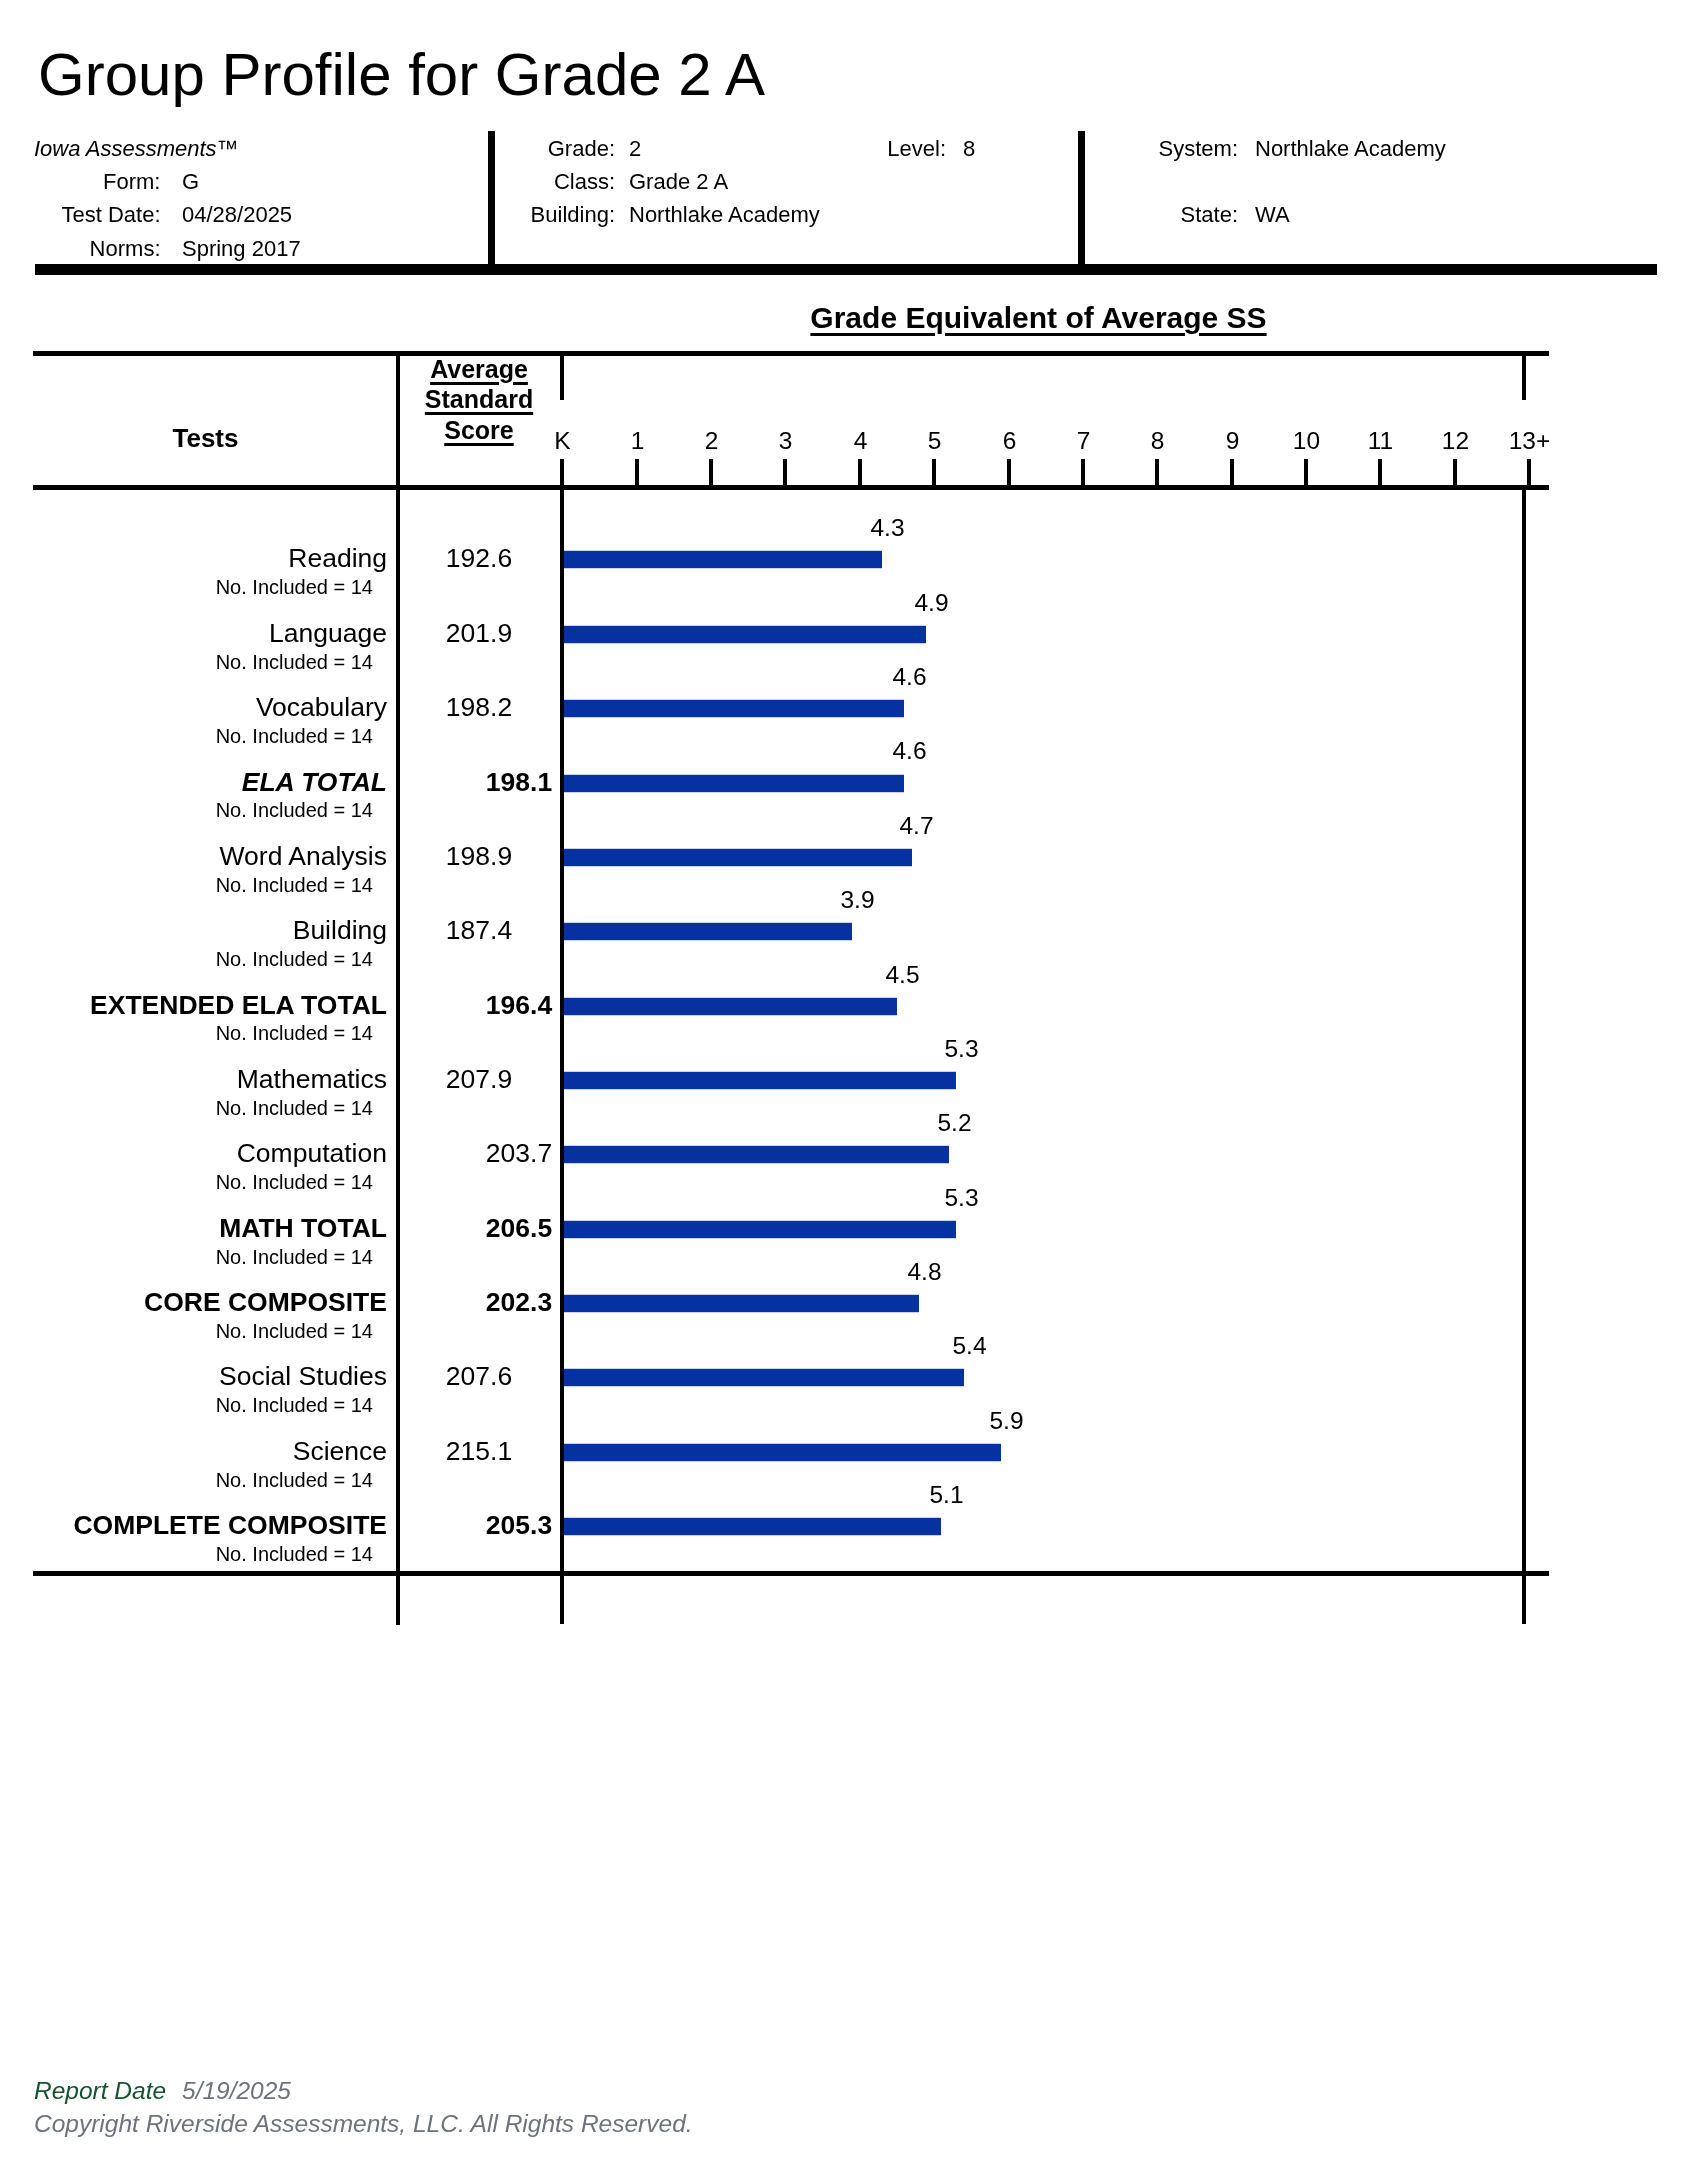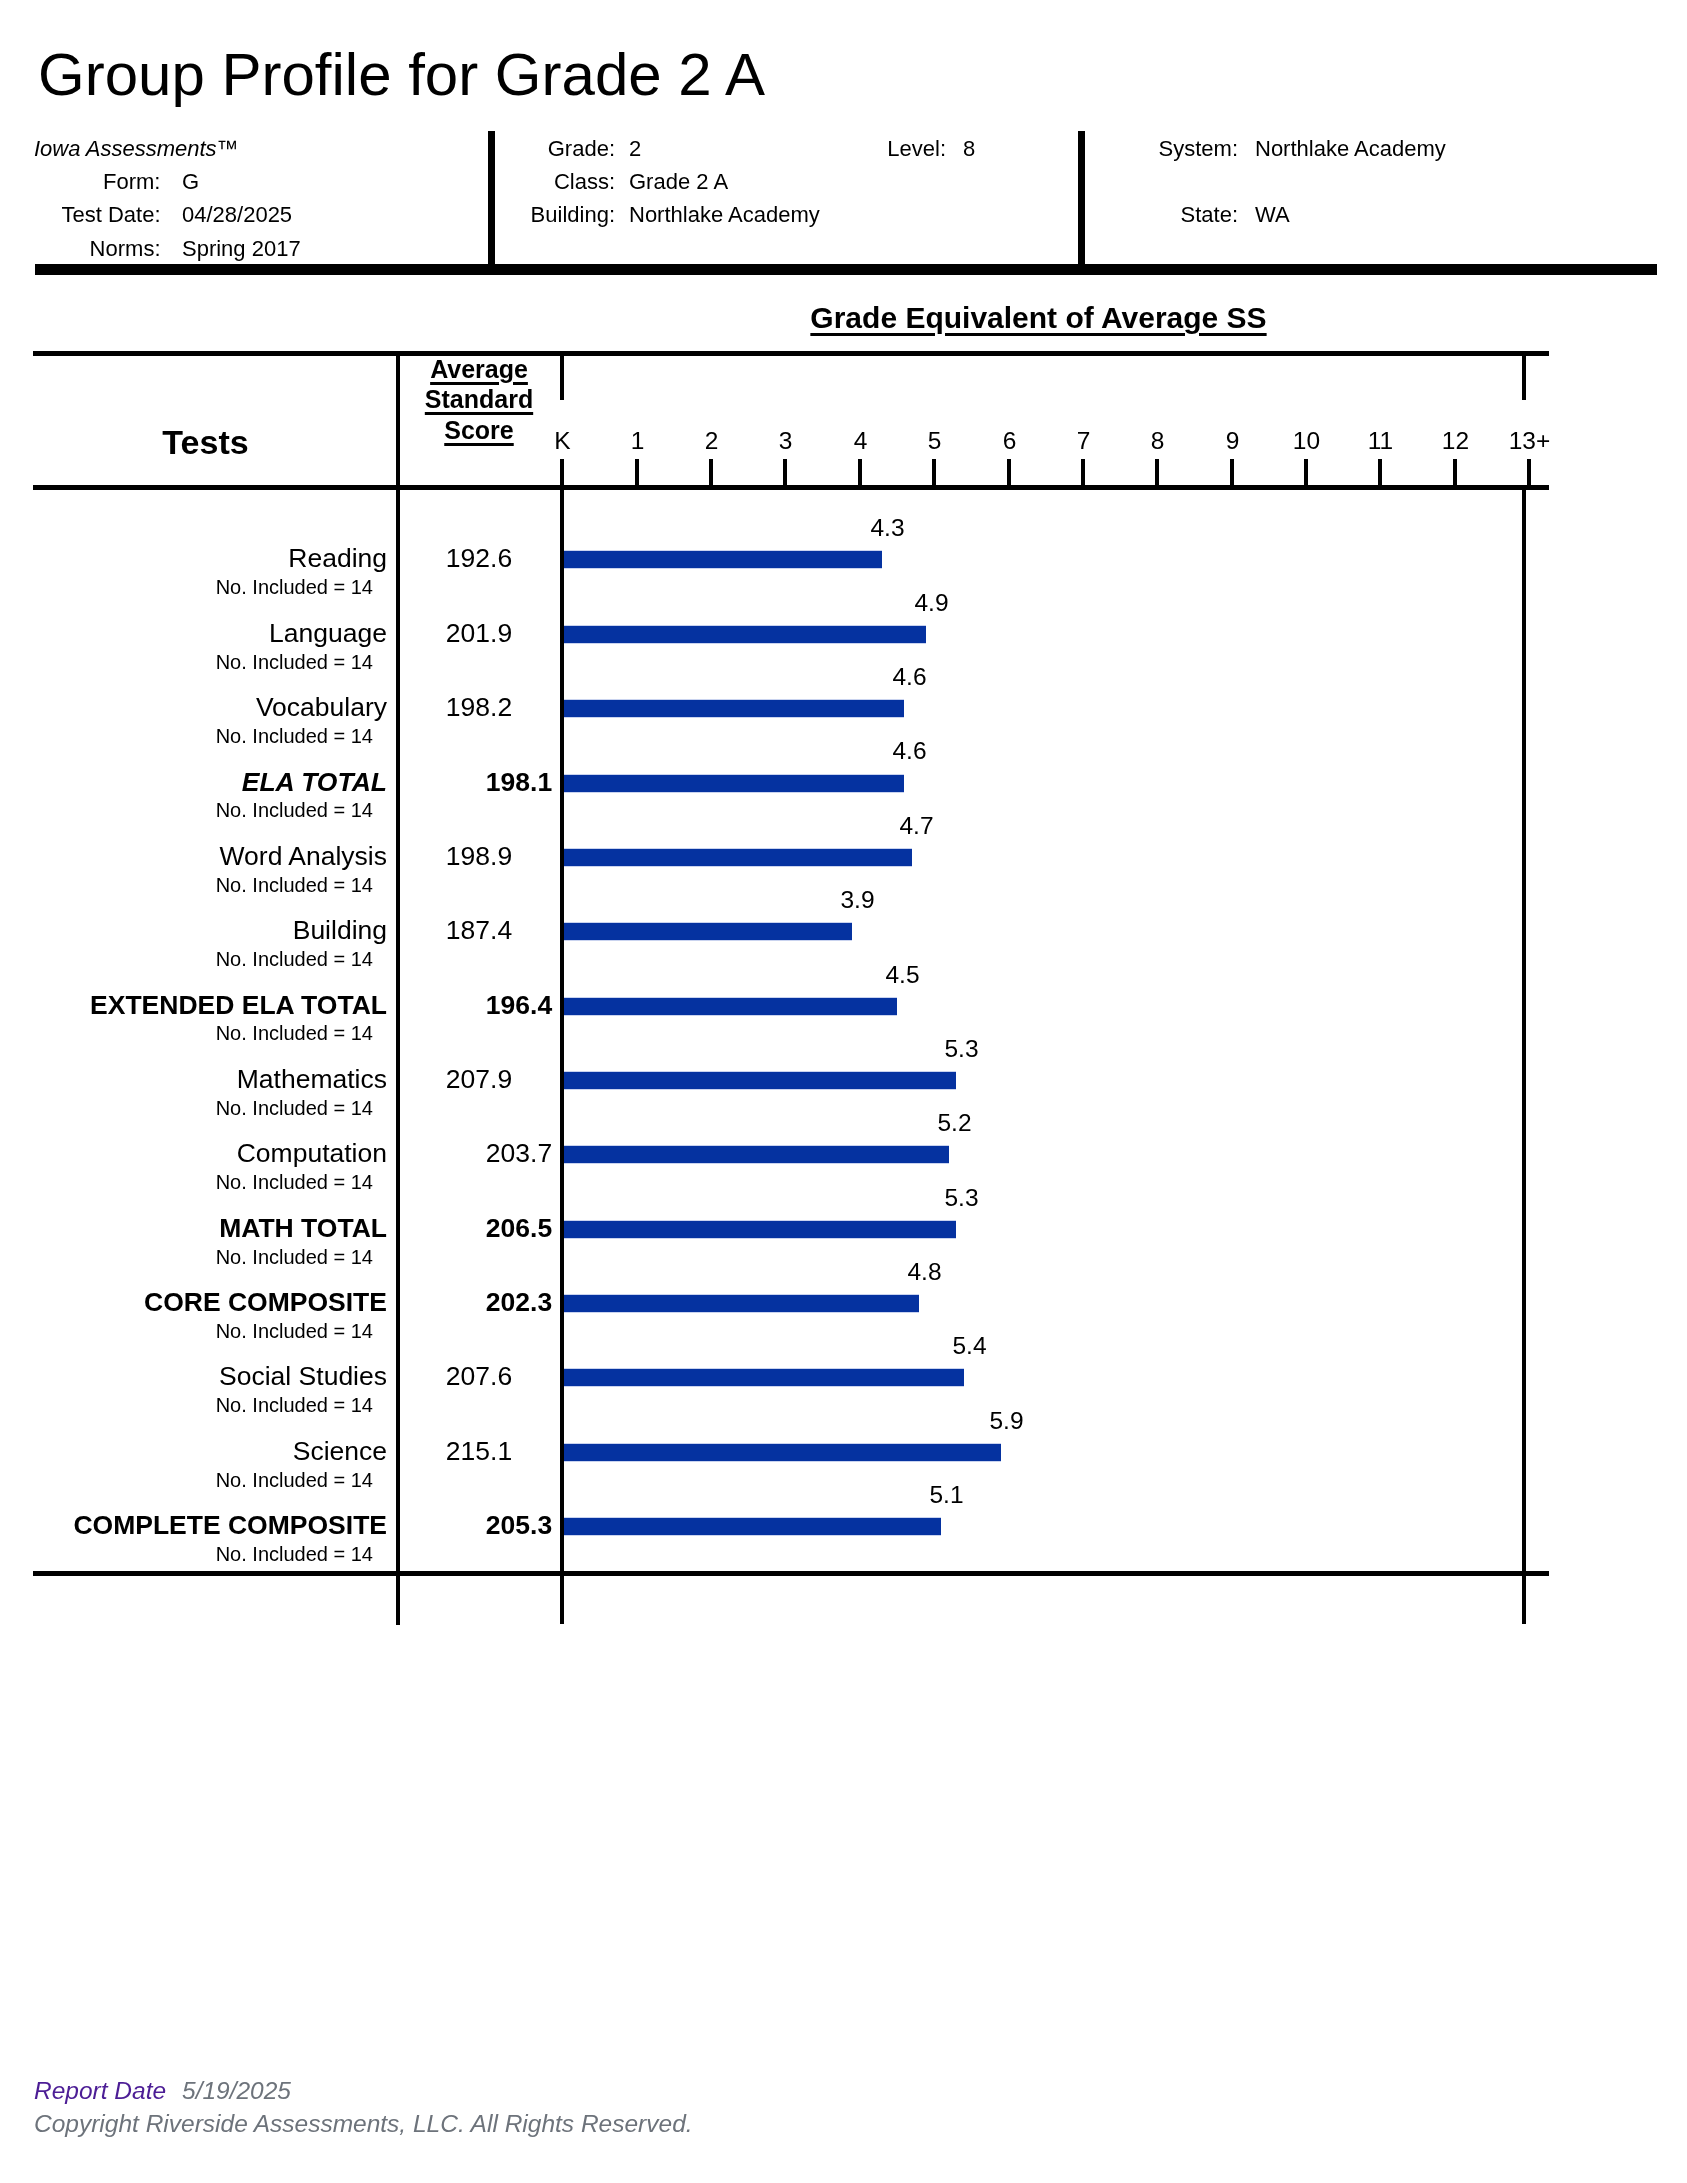--- a/index.html
+++ b/index.html
@@ -9,21 +9,21 @@
   .title{font-size:60px;line-height:46px;white-space:nowrap;}
   .hline{font-size:22px;line-height:33px;white-space:nowrap;}
   .hlabel{text-align:right;}
   .ital{font-style:italic;}
   .rule{background:#000;}
   .vline{background:#000;}
   .divider{background:#000;}
   .chart-title{font-size:30px;font-weight:bold;text-decoration:underline;
                text-decoration-thickness:2.6px;text-underline-offset:4.6px;
                text-align:center;white-space:nowrap;}
-  .tests-hdr{font-size:34px;font-weight:bold;text-align:center;}
+  .tests-hdr{font-size:26px;font-weight:bold;text-align:center;}
   .score-hdr{font-size:25px;font-weight:bold;text-align:center;
              text-decoration:underline;text-decoration-thickness:2.6px;
              text-underline-offset:4px;line-height:30px;}
   .axis-lbl{font-size:24.5px;text-align:center;width:73px;margin-left:-36px;}
   .tick{width:4px;height:26px;background:#000;margin-left:-2px;}
   .tname{font-size:26.5px;line-height:29px;text-align:right;white-space:nowrap;}
   .tname.b{font-weight:bold;}
   .tsub{font-size:20px;line-height:22.5px;text-align:right;white-space:nowrap;}
   .tscore{font-size:26.5px;line-height:29px;text-align:center;}
   .tscore.b{font-weight:bold;margin-left:40px;}
@@ -179,18 +179,18 @@
       <div class="abs tscore" style="left:397px;top:1437px;width:164px;">215.1</div>
       <div class="abs bar" style="left: 564px; top: 1443px; width: 437px; background: rgb(5, 50, 160);"></div>
       <div class="abs gelbl" style="left:1006px;top:1408px;">5.9</div>
       <div class="abs tname b" style="left:46px;top:1511px;width:341px;">COMPLETE COMPOSITE</div>
       <div class="abs tsub" style="left:40px;top:1543px;width:333px;">No. Included = 14</div>
       <div class="abs tscore b" style="left:397px;top:1511px;width:164px;">205.3</div>
       <div class="abs bar" style="left: 564px; top: 1517px; width: 377px; background: rgb(5, 50, 160);"></div>
       <div class="abs gelbl" style="left:946px;top:1482px;">5.1</div>
     </div>
 
-  <div class="abs footer" style="left: 34px; top: 2077px; color: #4c1d95;">Report Date</div>
+  <div class="abs footer" style="left: 34px; top: 2077px; color: #14532d;">Report Date</div>
   <div class="abs footer" style="left: 182px; top: 2077px; color: rgb(109, 115, 123);">5/19/2025</div>
   <div class="abs footer" style="left: 34px; top: 2110px; color: rgb(109, 115, 123);">Copyright Riverside Assessments, LLC. All Rights Reserved.</div>
 
 </div>
 
 
 </body></html>

